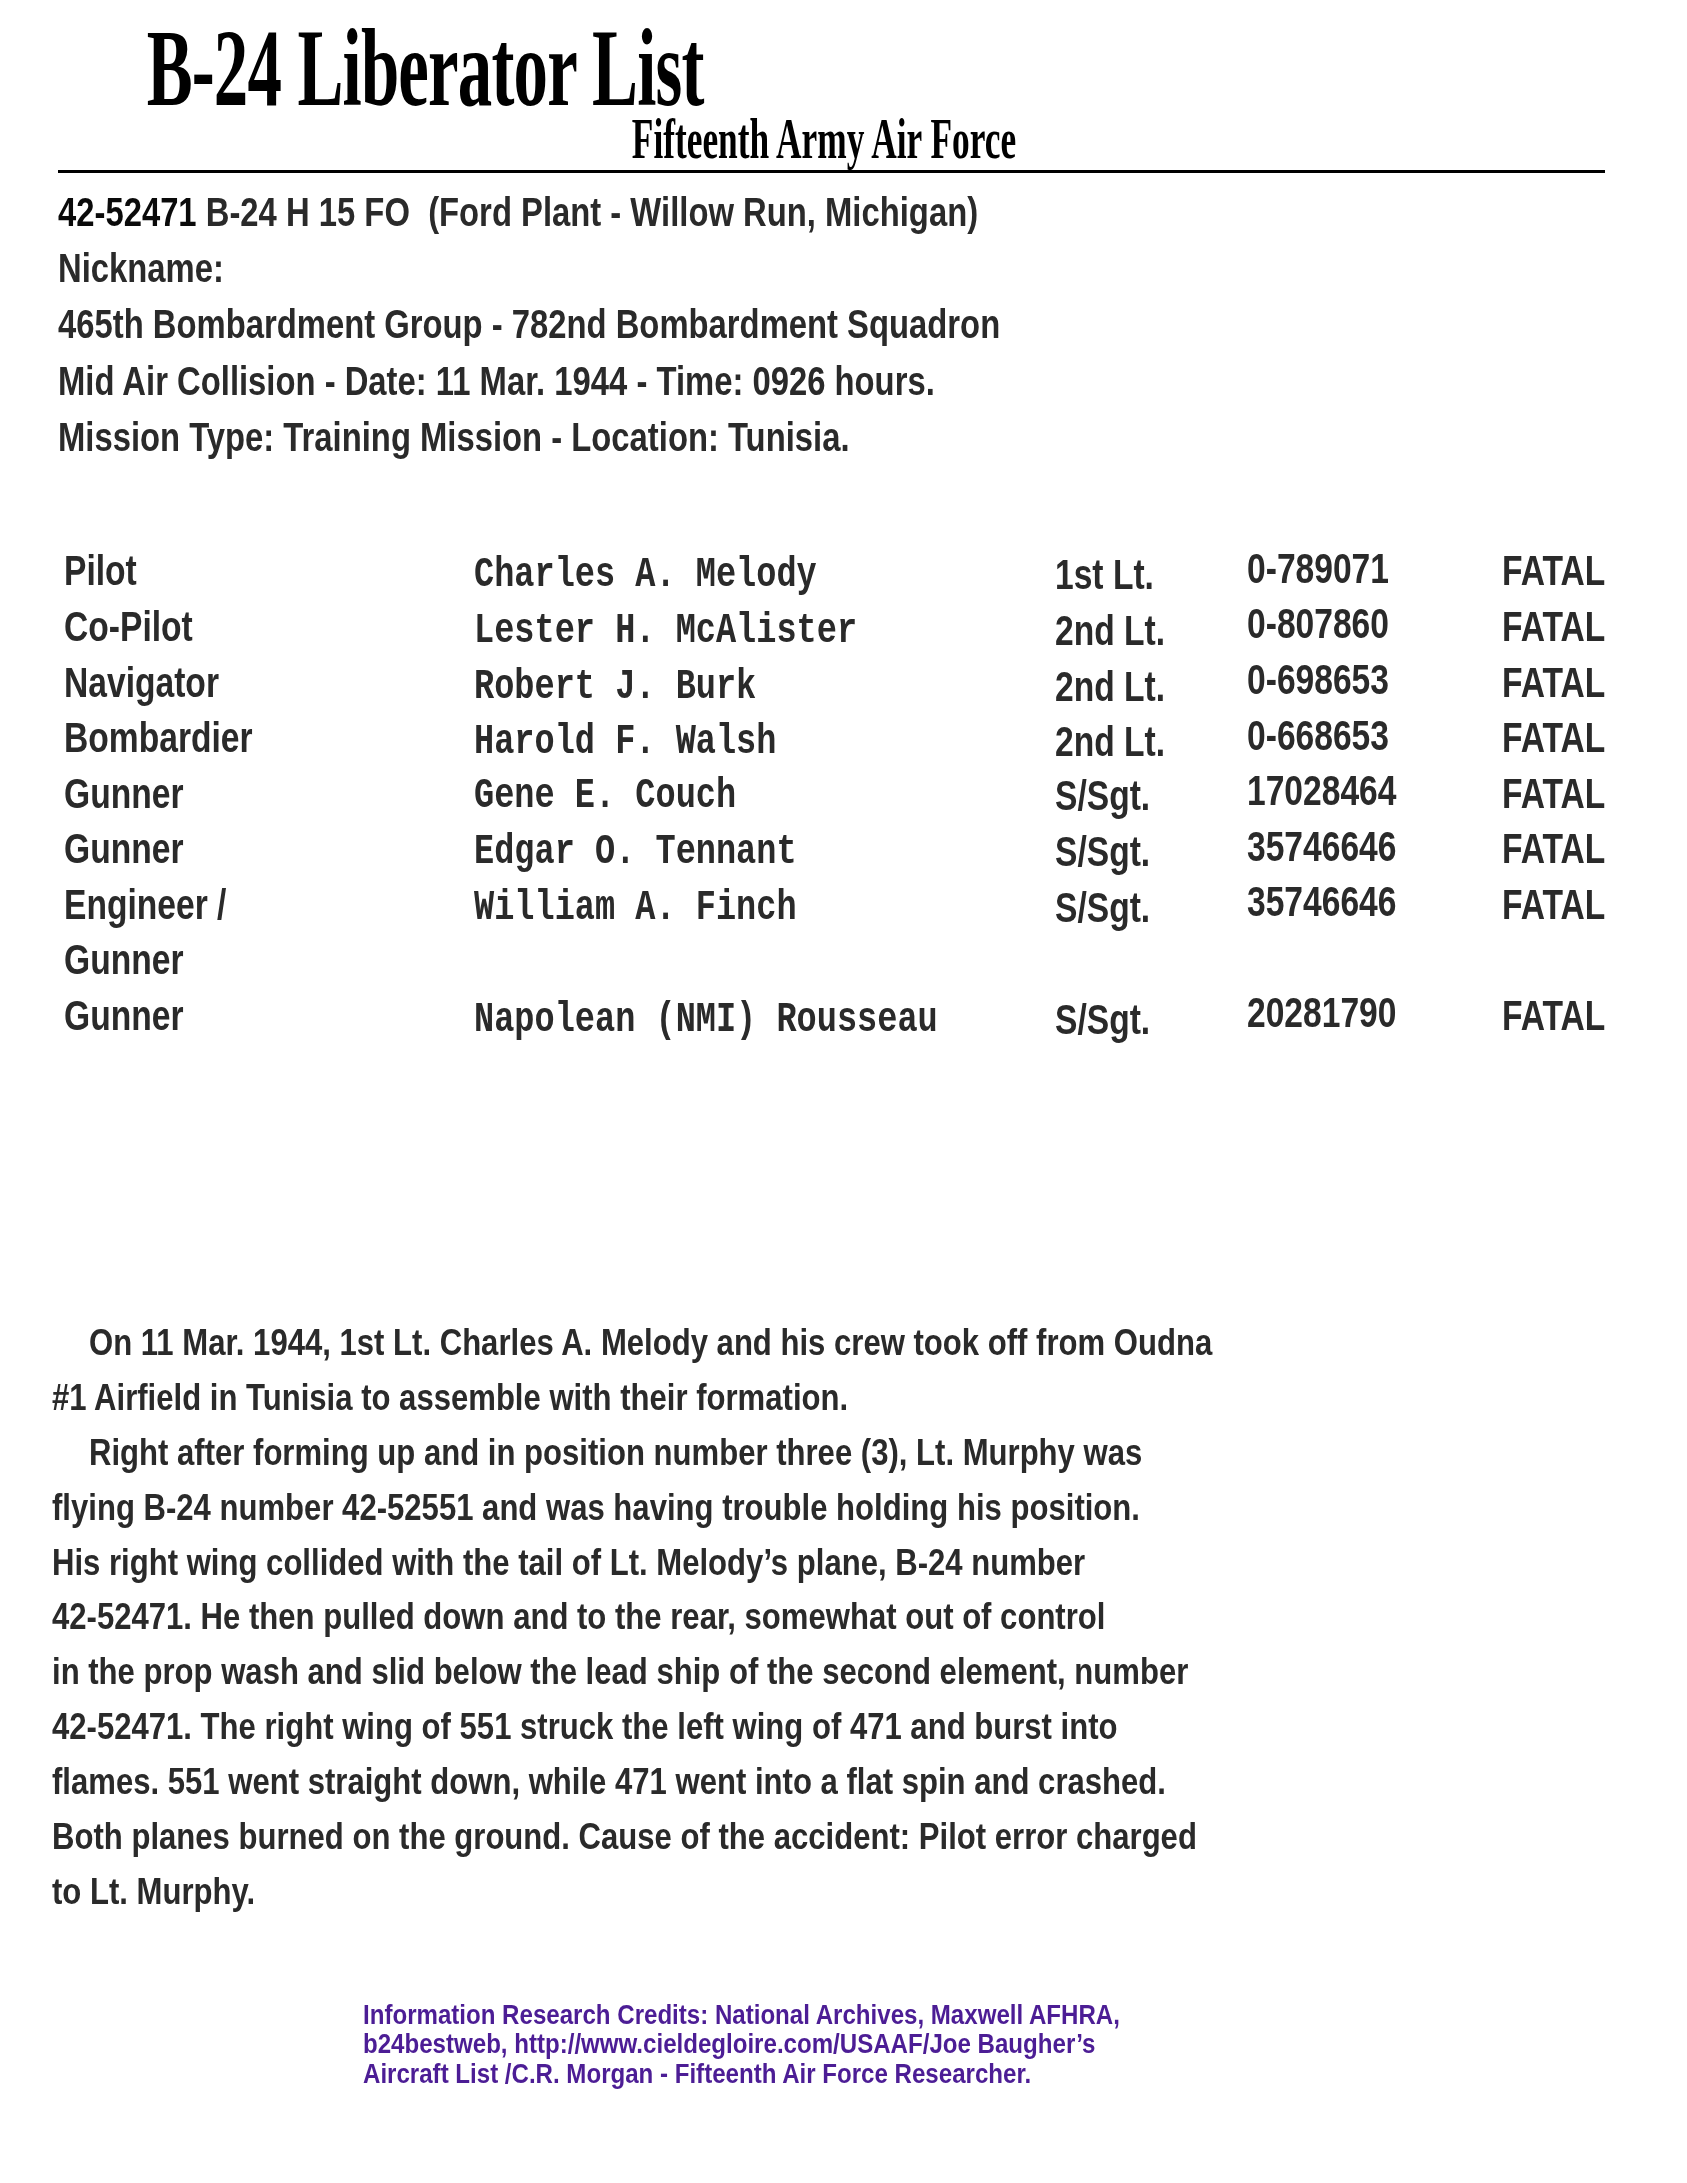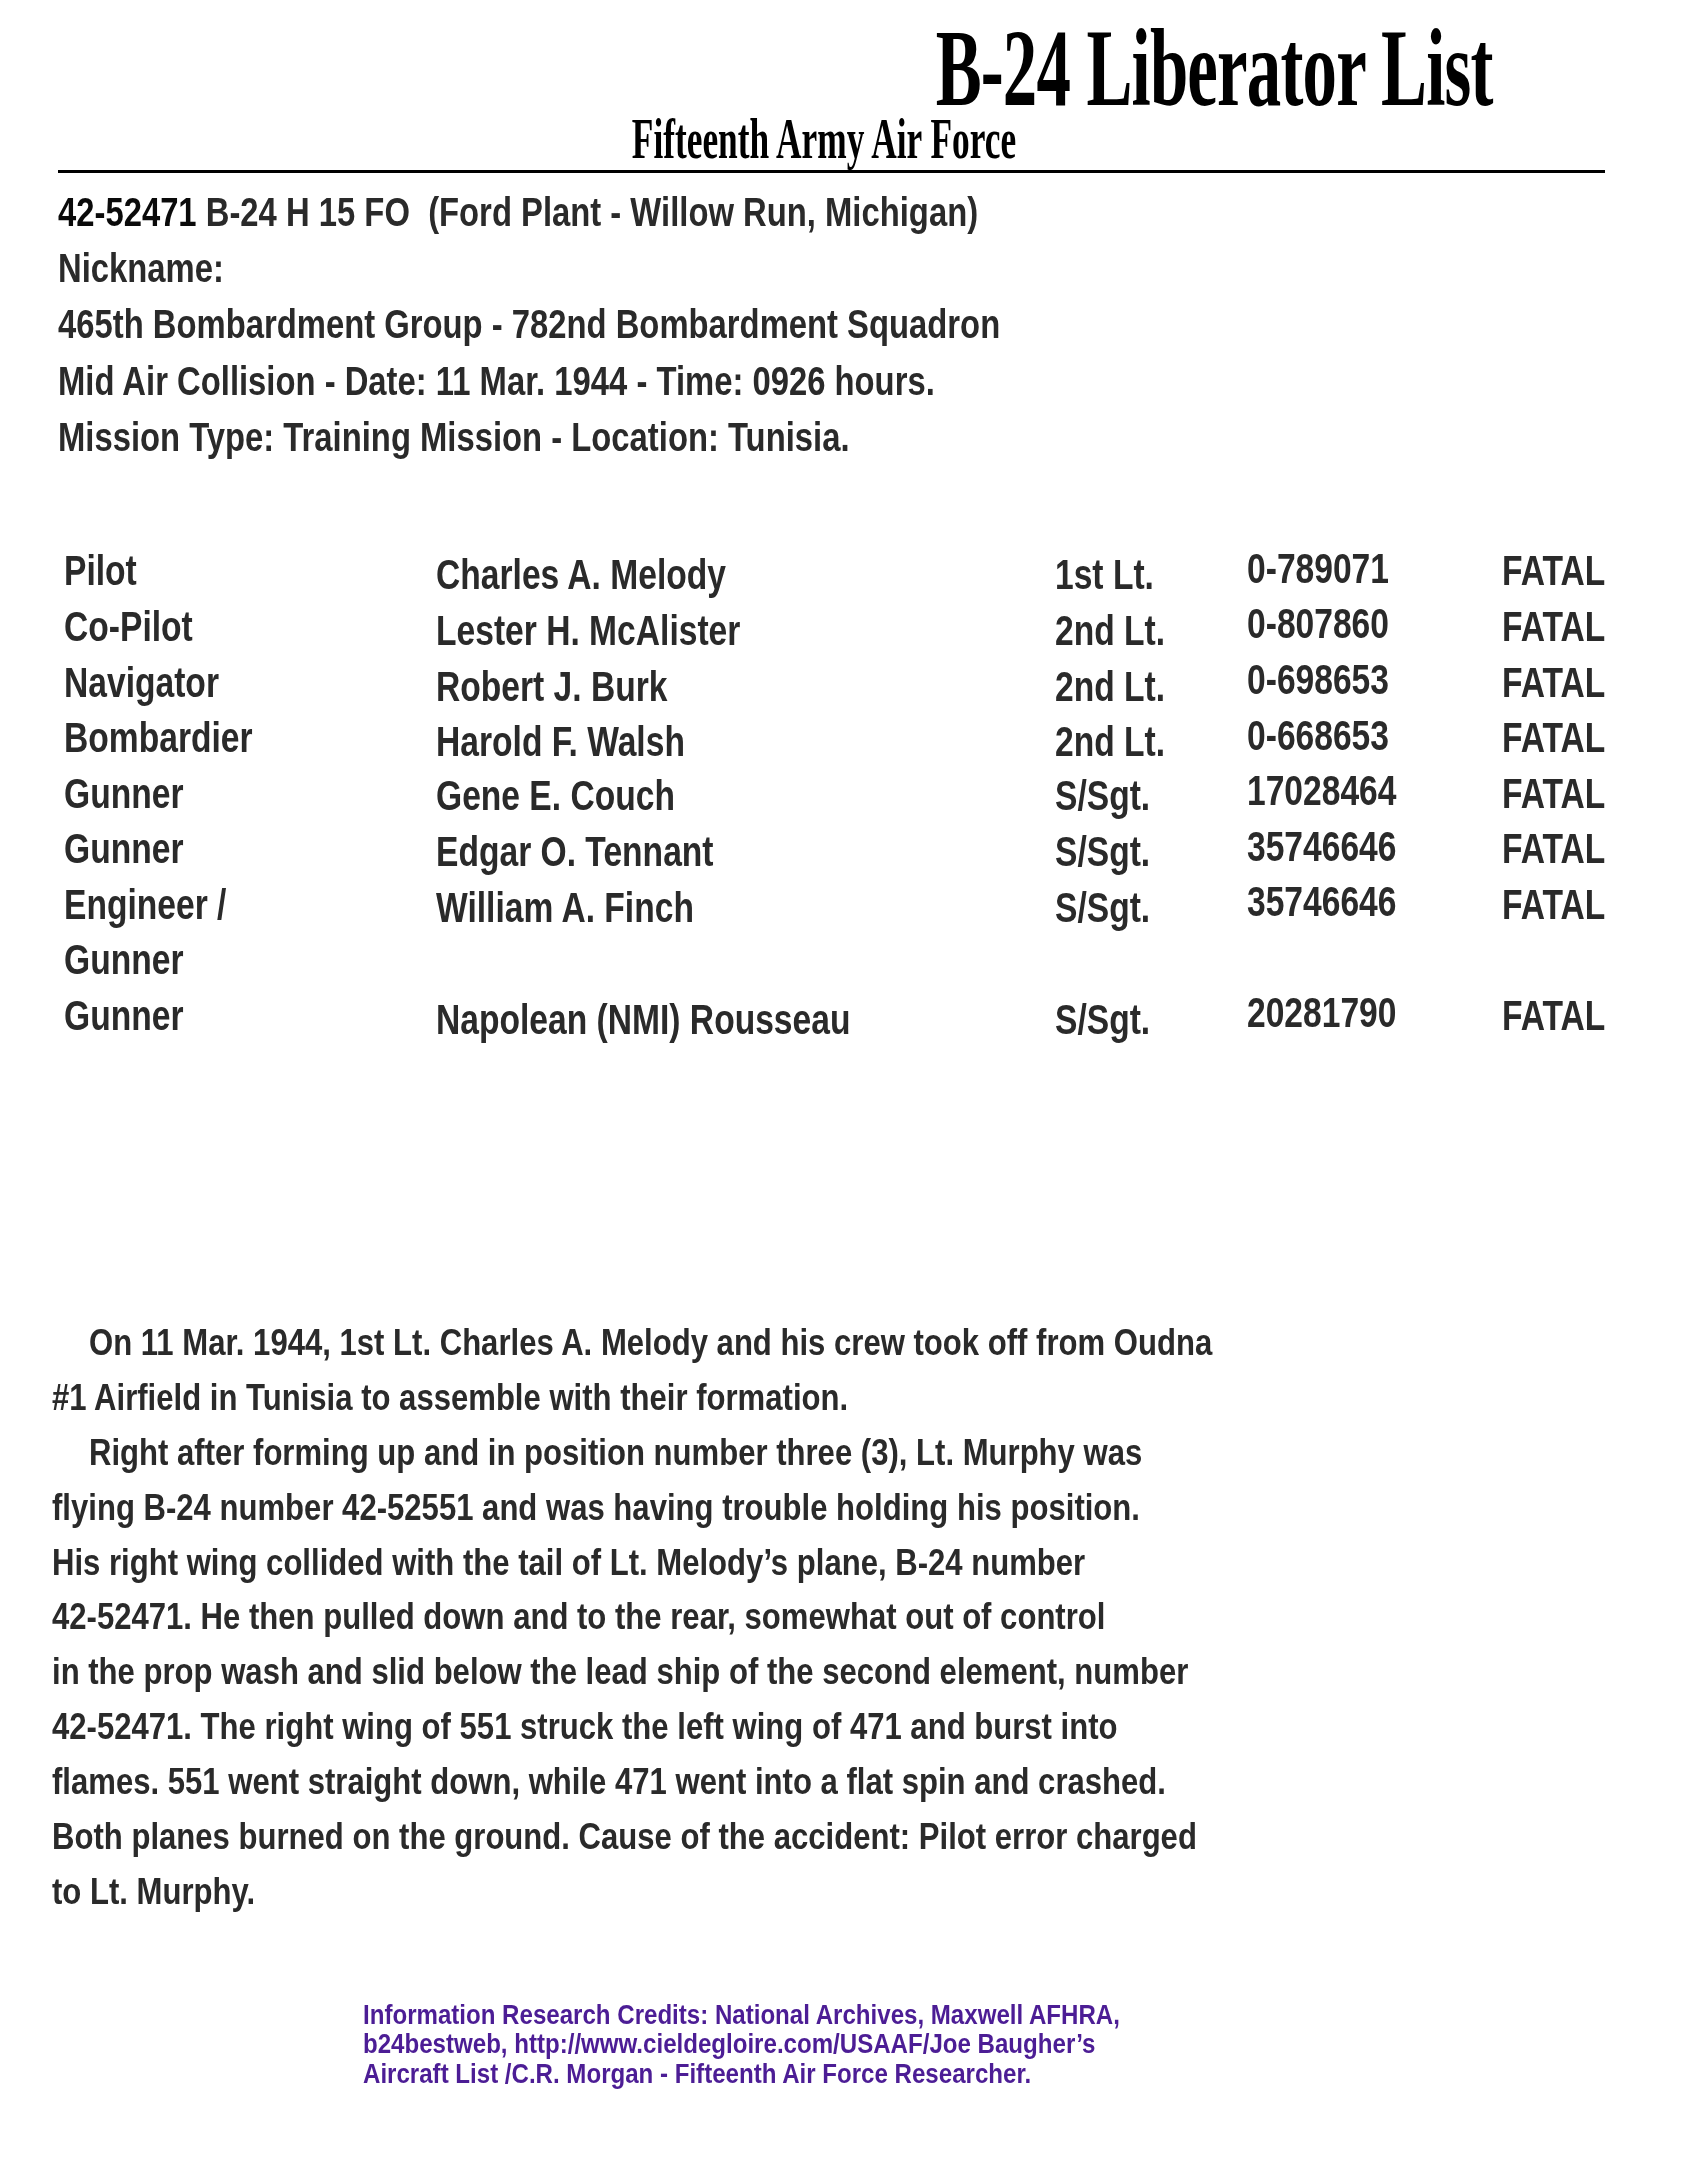--- a/index.html
+++ b/index.html
@@ -1,21 +1,21 @@
 <!DOCTYPE html>
 <html style="font-size:10.6px"><head>
 <meta charset="utf-8">
 <style>
   html, body { margin: 0; padding: 0; background: #ffffff; }
   body { width: 1687px; height: 2183px; position: relative; overflow: hidden; }
   .abs { position: absolute; white-space: nowrap; }
 
   
   .title {
-    left: 0; width: 1687px; top: 12px; text-align: right;
+    left: 0; width: 1687px; top: 12px; text-align: left;
     font-family: "Liberation Serif", "DejaVu Serif", serif;
     font-weight: bold; font-size: 111px; line-height: 111px; color: #000;
     letter-spacing: -1.3px;
   }
   .title span, .subtitle span { display: inline-block; transform: scaleX(0.62); transform-origin: center; }
   .title span { position: relative; left: -24px; }
   .subtitle {
     left: 0; width: 1687px; top: 110px; text-align: center;
     font-family: "Liberation Serif", "DejaVu Serif", serif;
     font-weight: bold; font-size: 57px; line-height: 57px; color: #000;
@@ -29,21 +29,21 @@
 
   
   .info { left: 58px; font-size: 41px; line-height: 41px; }
   .info .sq { transform: scaleX(0.80); }
   .serial { color: #0a0a0a; }
 
   
   .crew { font-size: 42px; line-height: 42px; }
   .crew .sq { transform: scaleX(0.80); }
   .col-role { left: 64px; }
-  .col-name { left: 436px; }
+  .col-name { left: 474px; font-family: Liberation Mono, monospace; }
   .col-rank { left: 1055px; }
   .col-sn   { left: 1247px; }
   .col-stat { left: 1502px; }
 
   
   .narr { left: 52px; font-size: 37px; line-height: 41px; text-align: right; }
   .narr .sq { transform: scaleX(0.84); }
   .indent { left: 89px; }
 
   

